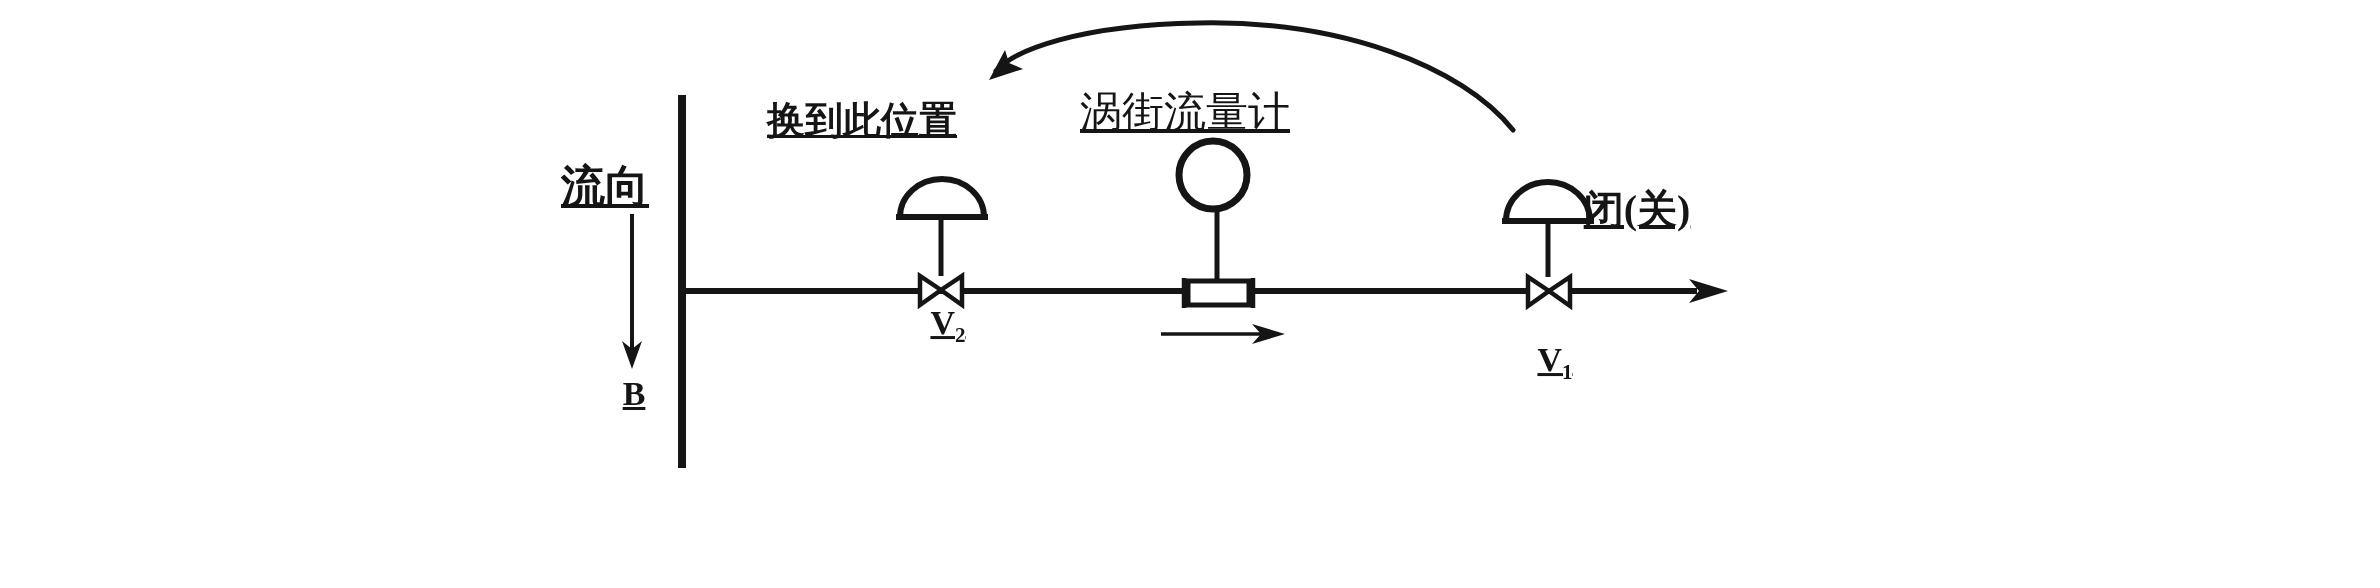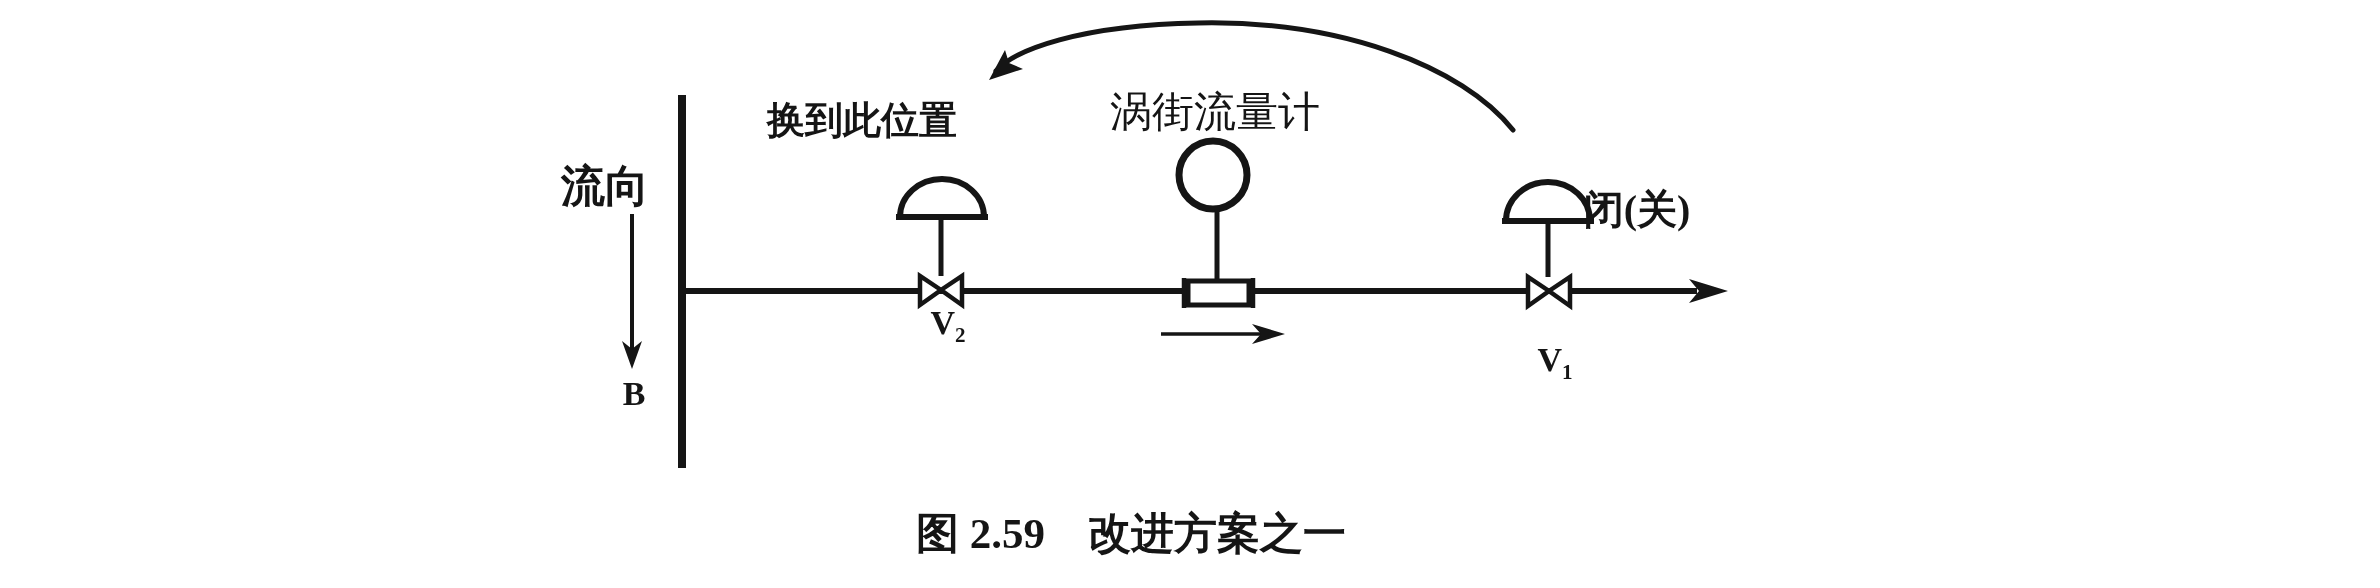--- a/index.html
+++ b/index.html
@@ -8,21 +8,21 @@
     position:relative; width:2380px; height:588px;
     background:var(--paper); overflow:hidden;
     font-family:"Liberation Serif","DejaVu Serif",serif; color:var(--ink);
   }
   .diagram-svg { position:absolute; left:0; top:0; }
   .stroke { stroke:var(--ink); fill:none; }
   .fill   { fill:var(--ink); stroke:none; }
   .white  { fill:var(--paper); stroke:var(--ink); }
   .label  {
     position:absolute; transform:translate(-50%,-50%);
-    white-space:nowrap; color:var(--ink); line-height:1;
+    white-space:nowrap; color:var(--ink); line-height:1;text-decoration:underline;
   }
   .bold { font-weight:bold; }
   .vlabel sub { font-size:0.62em; line-height:1; }
 </style>
 </head>
 <body>
 
 <div class="canvas">
 
   <svg class="diagram-svg" width="2380" height="588" viewBox="0 0 2380 588">
@@ -71,27 +71,26 @@
       <polygon points="1285,334 1252,324 1261,334 1252,344" class="fill"></polygon>
     </g>
   </svg>
 
   <div class="label bold" style="left:605px; top:187px; font-size:44px;">流向</div>
 
   <div class="label bold" style="left:634px; top:394px; font-size:34px;">B</div>
 
   <div class="label bold" style="left:862px; top:120px; font-size:38px;">换到此位置</div>
 
-  <div class="label" style="left:1215px; top:112px; font-size:42px;">涡街流量计</div>
+  <div class="label" style="left:1185px; top:112px; font-size:42px;">涡街流量计</div>
 
   <div class="label bold" style="left:1637px; top:168px; font-size:40px;margin-top:42px;">闭(关)</div>
 
   <div class="label bold vlabel" style="left:948px; top:326px; font-size:34px;">
     <span>V</span><sub>2</sub>
   </div>
 
   <div class="label bold vlabel" style="left:1555px; top:319px; font-size:34px;margin-top:44px;">
     <span>V</span><sub>1</sub>
   </div>
 
-  <div class="label bold" style="left:1131px; top:533px; font-size:43px;">图 2.59　改进方案之一</div>
 
 </div>
 
 </body></html>

